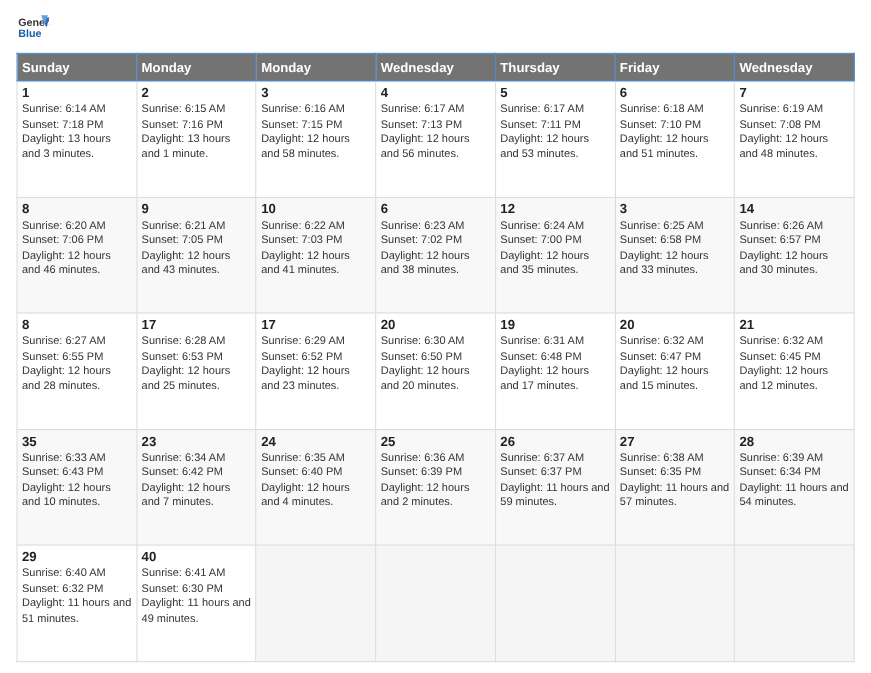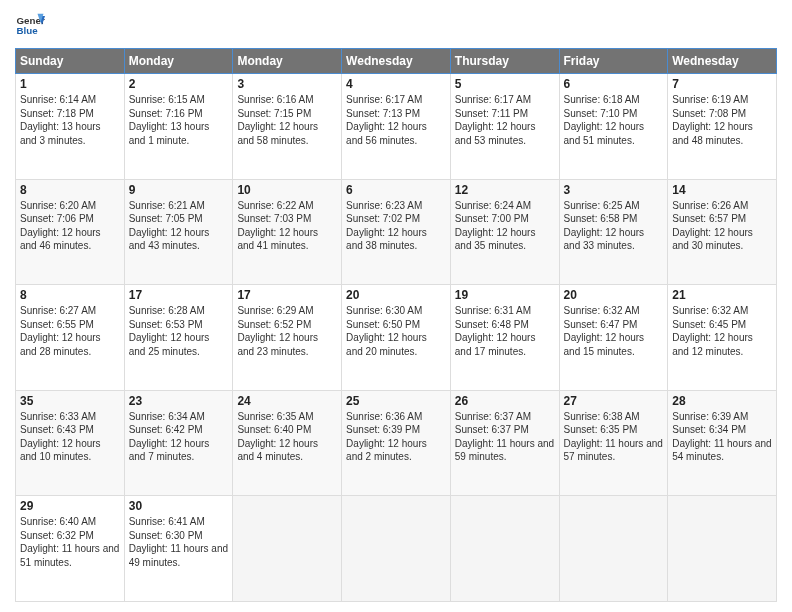--- a/index.html
+++ b/index.html
@@ -248,21 +248,21 @@
             <span class="day-number">28</span>
             <div class="cell-text">Sunrise: 6:39 AM<br>Sunset: 6:34 PM<br>Daylight: 11 hours and 54 minutes.</div>
           </td>
         </tr>
         <tr>
           <td>
             <span class="day-number">29</span>
             <div class="cell-text">Sunrise: 6:40 AM<br>Sunset: 6:32 PM<br>Daylight: 11 hours and 51 minutes.</div>
           </td>
           <td>
-            <span class="day-number">30</span>
+            <span class="day-number">40</span>
             <div class="cell-text">Sunrise: 6:41 AM<br>Sunset: 6:30 PM<br>Daylight: 11 hours and 49 minutes.</div>
           </td>
           <td class="empty-cell"></td>
           <td class="empty-cell"></td>
           <td class="empty-cell"></td>
           <td class="empty-cell"></td>
           <td class="empty-cell"></td>
         </tr>
       </tbody>
   </table>

